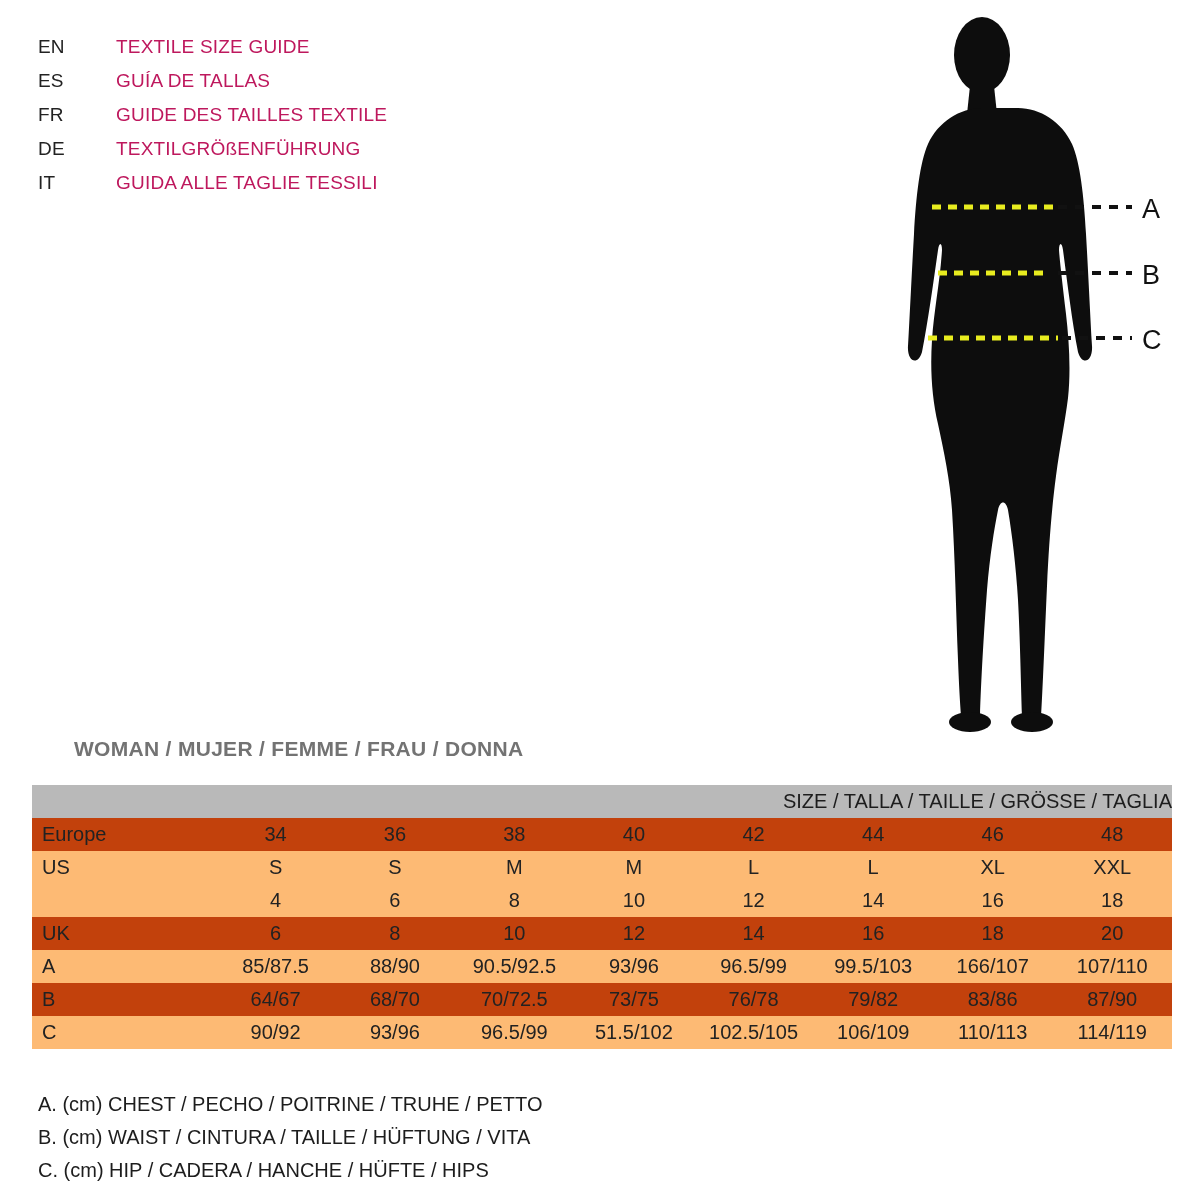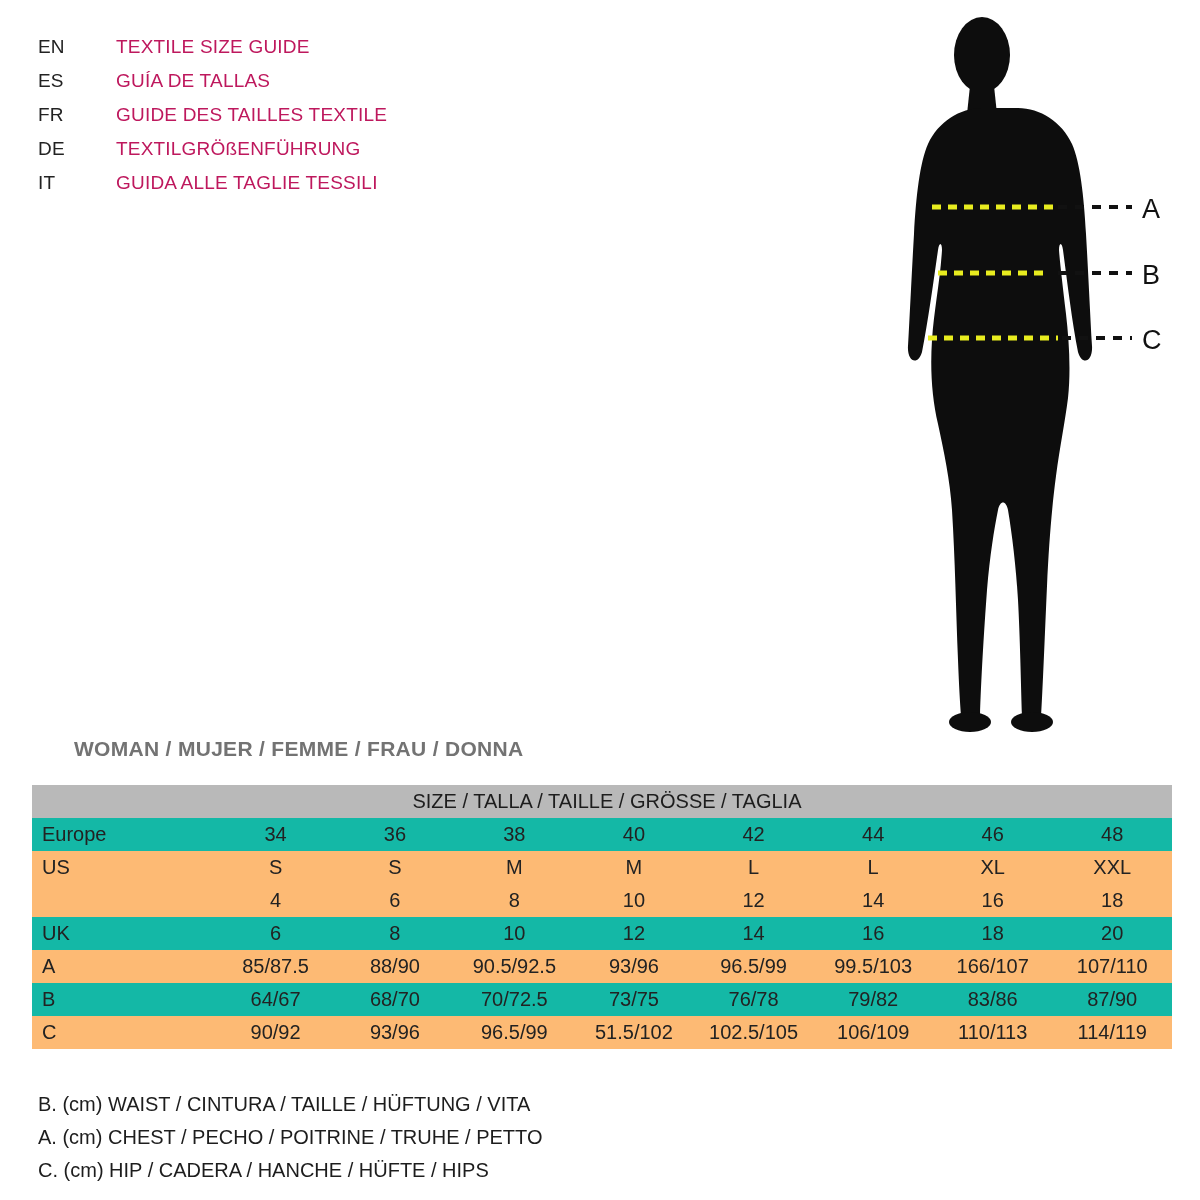--- a/index.html
+++ b/index.html
@@ -78,30 +78,30 @@
     padding: 0;
     height: 33px;
     font-weight: normal;
     text-align: center;
     vertical-align: middle;
   }
   .size-table tr.head-row {
     background: #b9b9b9;
   }
   .size-table tr.head-row td {
-    text-align: center;
+    text-align: right;
     padding-left: 10px;
     font-size: 20px;
     color: #1d1d1d;
   }
   .size-table tr.alt {
     background: #fdba74;
   }
   .size-table tr.plain {
-    background: #14b8a6;
+    background: #c2410c;
   }
   .size-table td.label-col {
     text-align: left;
     padding-left: 10px;
     width: 175px;
   }
   .size-table td.val {
     width: 120px;
   }
 
@@ -287,16 +287,16 @@
       <td class="val">51.5/102</td>
       <td class="val">102.5/105</td>
       <td class="val">106/109</td>
       <td class="val">110/113</td>
       <td class="val">114/119</td>
     </tr>
   </tbody>
 </table>
 
 <div class="footnotes">
+  <div class="footnote">A. (cm) CHEST / PECHO / POITRINE / TRUHE / PETTO</div>
   <div class="footnote">B. (cm) WAIST / CINTURA / TAILLE / HÜFTUNG / VITA</div>
-  <div class="footnote">A. (cm) CHEST / PECHO / POITRINE / TRUHE / PETTO</div>
   <div class="footnote">C. (cm) HIP / CADERA / HANCHE / HÜFTE / HIPS</div>
 </div>
 
 </body></html>

